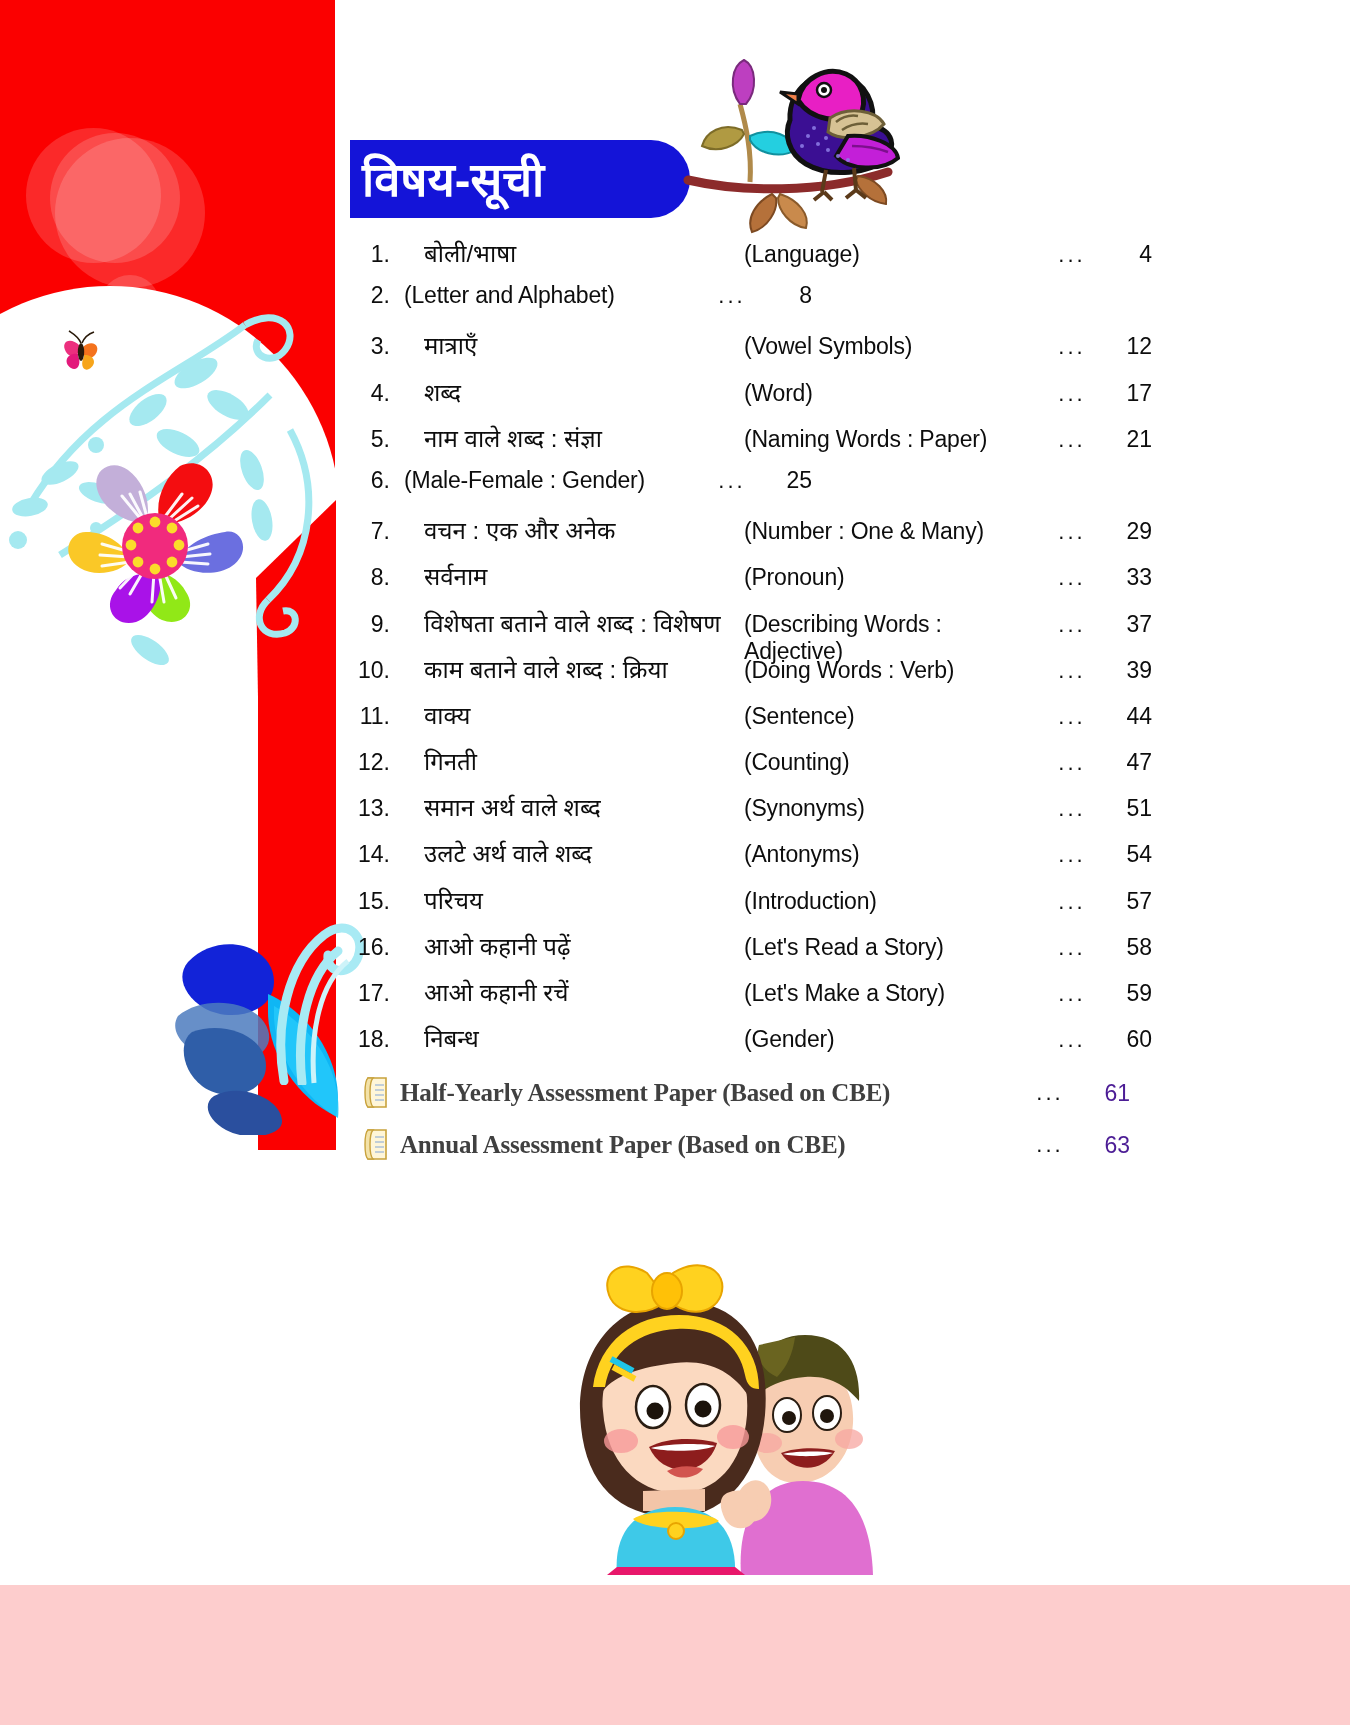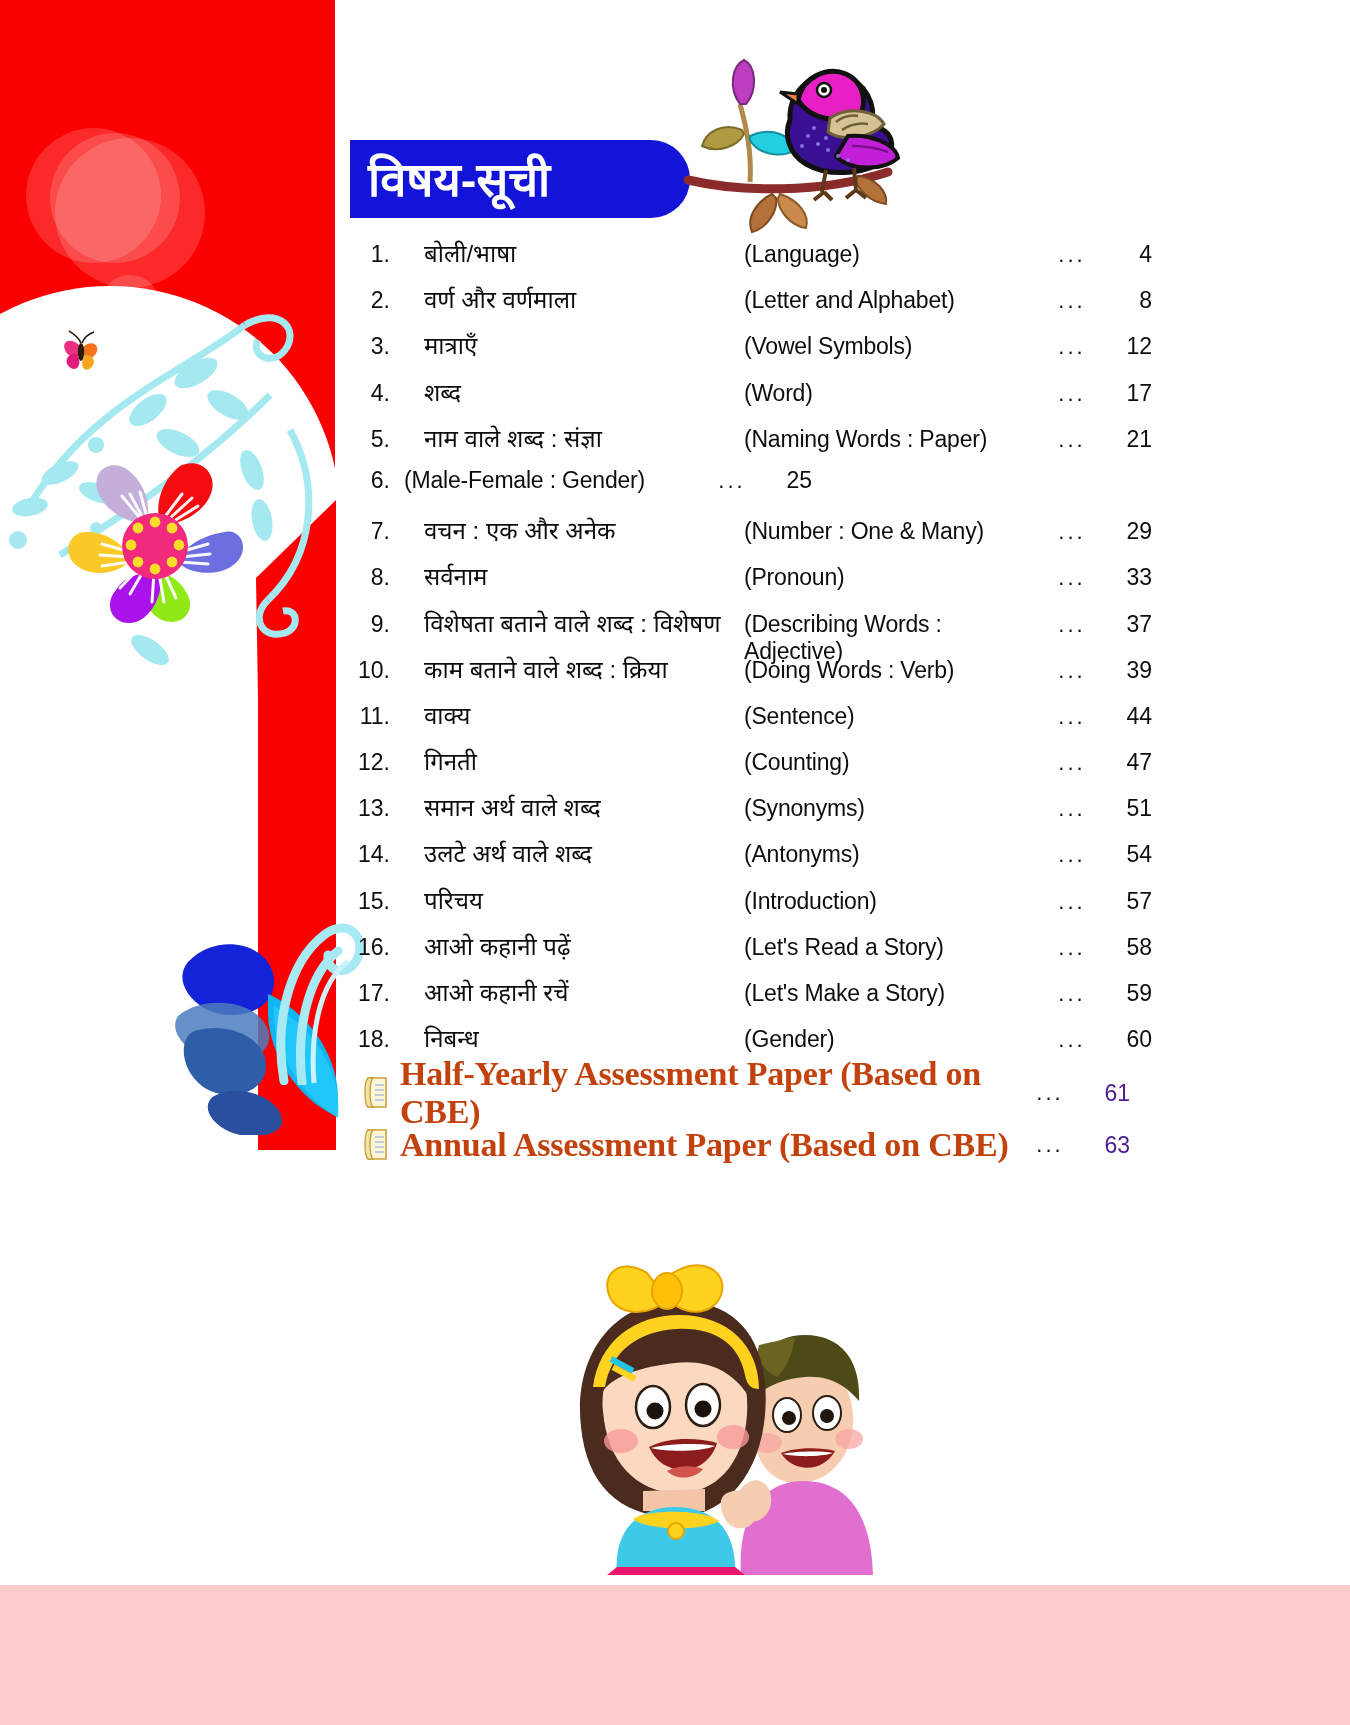--- a/index.html
+++ b/index.html
@@ -103,21 +103,21 @@
     background: #1414d8;
     border-radius: 0 46px 46px 0;
     display: flex;
     align-items: center;
   }
   .title-text {
     color: #ffffff;
     font-size: 47px;
     font-weight: bold;
     letter-spacing: 0px;
-    padding-left: 18px;
+    padding-left: 12px;
     line-height: 1;
     font-family: "Liberation Sans", sans-serif;
   }
 
   
   .bird { position: absolute; left: 680px; top: 52px; width: 220px; height: 185px; }
 
   
   .toc {
     position: absolute;
@@ -175,22 +175,22 @@
   .assess-icon {
     width: 46px;
     flex: 0 0 auto;
     display: flex;
     justify-content: center;
     align-items: center;
   }
   .assess-label {
     flex: 0 0 auto;
     width: 622px;
-    color: #c2410c;
-    font-size: 34px;
+    color: #404040;
+    font-size: 25px;
     font-weight: bold;
     font-family: "Liberation Serif", serif;
     letter-spacing: -0.2px;
   }
   .assess-dots {
     flex: 0 0 auto;
     width: 56px;
     text-align: center;
     letter-spacing: 3px;
     font-size: 22px;
@@ -386,21 +386,20 @@
     <div id="toc-rows">
         <div class="toc-row">
           <span class="toc-num">1.</span>
           <span class="toc-hindi">बोली/भाषा</span>
           <span class="toc-eng">(Language)</span>
           <span class="toc-dots">...</span>
           <span class="toc-page">4</span>
         </div>
         <div class="toc-row">
           <span class="toc-num">2.</span>
-          <span class="toc-hindi">वर्ण और वर्णमाला</span>
           <span class="toc-eng">(Letter and Alphabet)</span>
           <span class="toc-dots">...</span>
           <span class="toc-page">8</span>
         </div>
         <div class="toc-row">
           <span class="toc-num">3.</span>
           <span class="toc-hindi">मात्राएँ</span>
           <span class="toc-eng">(Vowel Symbols)</span>
           <span class="toc-dots">...</span>
           <span class="toc-page">12</span>

